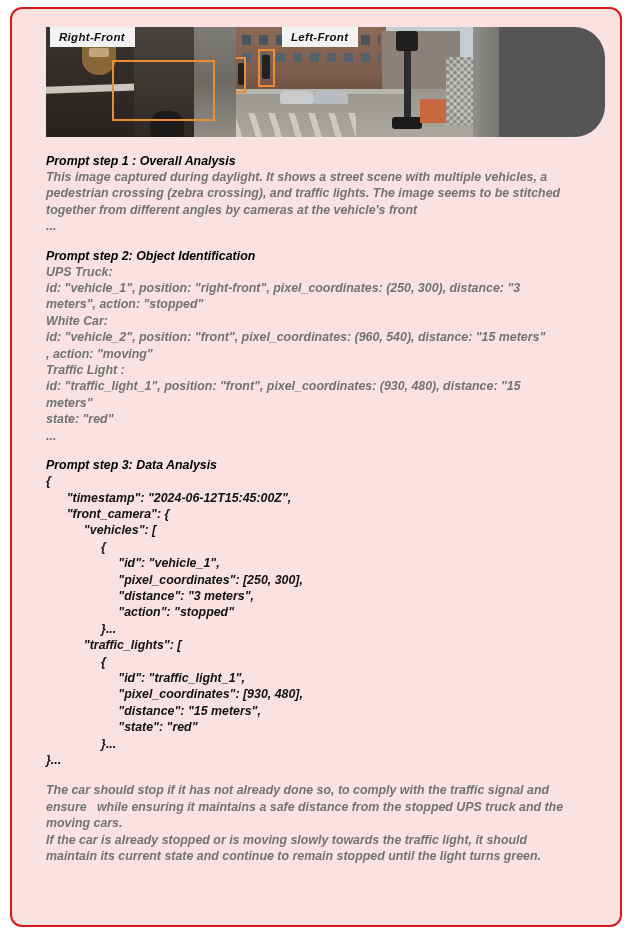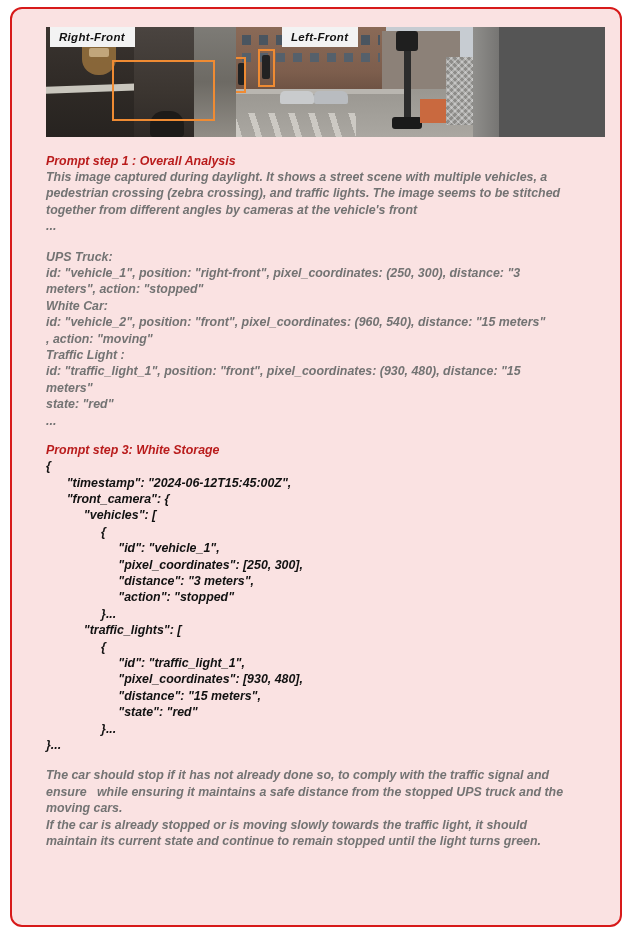--- a/index.html
+++ b/index.html
@@ -23,20 +23,21 @@
     border-radius:12px;
     box-sizing:border-box;
     overflow:hidden;
   }
   
   .cam-strip{
     position:absolute;left:34px;top:18px;
     width:559px;height:110px;
     display:flex;
     background:#555;
+    border-radius:31px;
   }
   .cam{
     position:relative;
     height:110px;
     overflow:hidden;
   }
   .cam.right-front{width:190px;}
   .cam.front{width:106px;}
   .cam.left-front{width:263px;}
   .cam-label{
@@ -108,21 +109,21 @@
   .l-wall{position:absolute;right:0;top:0;width:26px;height:110px;background:linear-gradient(90deg,#8f8e8b,#767573);}
   .l-zebra{position:absolute;left:0;bottom:0;width:120px;height:24px;
      background:repeating-linear-gradient(72deg,#d6d3cd 0 6px,rgba(0,0,0,0) 6px 19px);opacity:.8;}
 
   
   .body-text{
     position:absolute;left:34px;top:145px;right:22px;
   }
   .step{margin:0 0 0 0;}
   .step-title{
-    color:#b91c1c;
+    color:#000000;
     font-style:italic;font-weight:bold;
     font-size:12.4px;
     margin:0 0 1px 0;
     font-family:"Liberation Sans", sans-serif;
   }
   .step-body{
     color:#737373;
     font-style:italic;font-weight:bold;
     font-size:12.4px;
     line-height:16.4px;
@@ -195,37 +196,38 @@
         <p class="step-title">Prompt step 1 : Overall Analysis</p>
         <p class="step-body">This image captured during daylight. It shows a street scene with multiple vehicles, a
 pedestrian crossing (zebra crossing), and traffic lights. The image seems to be stitched
 together from different angles by cameras at the vehicle's front
 ...</p>
       </div>
 
       <div class="gap"></div>
 
       <div class="step">
+        <p class="step-title">Prompt step 2: Object Identification</p>
         <p class="step-body">UPS Truck:
 id: "vehicle_1", position: "right-front", pixel_coordinates: (250, 300), distance: "3
 meters", action: "stopped"
 White Car:
 id: "vehicle_2", position: "front", pixel_coordinates: (960, 540), distance: "15 meters"
 , action: "moving"
 Traffic Light :
 id: "traffic_light_1", position: "front", pixel_coordinates: (930, 480), distance: "15
 meters"
 state: "red"
 ...</p>
       </div>
 
       <div class="gap"></div>
 
       <div class="step">
-        <p class="step-title">Prompt step 3: White Storage</p>
+        <p class="step-title">Prompt step 3: Data Analysis</p>
         <p class="json-block">{
       "timestamp": "2024-06-12T15:45:00Z",
       "front_camera": {
            "vehicles": [
                 {
                      "id": "vehicle_1",
                      "pixel_coordinates": [250, 300],
                      "distance": "3 meters",
                      "action": "stopped"
                 }...

